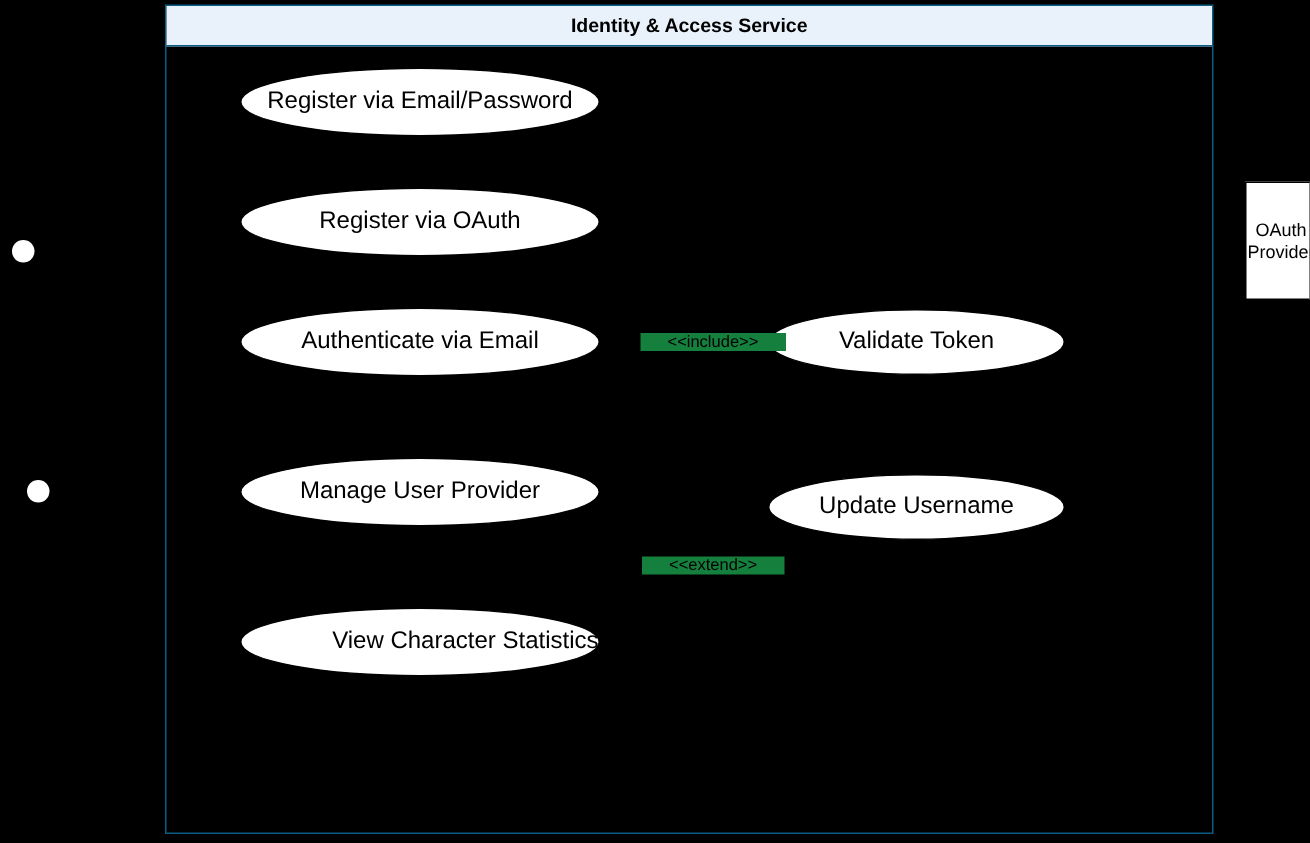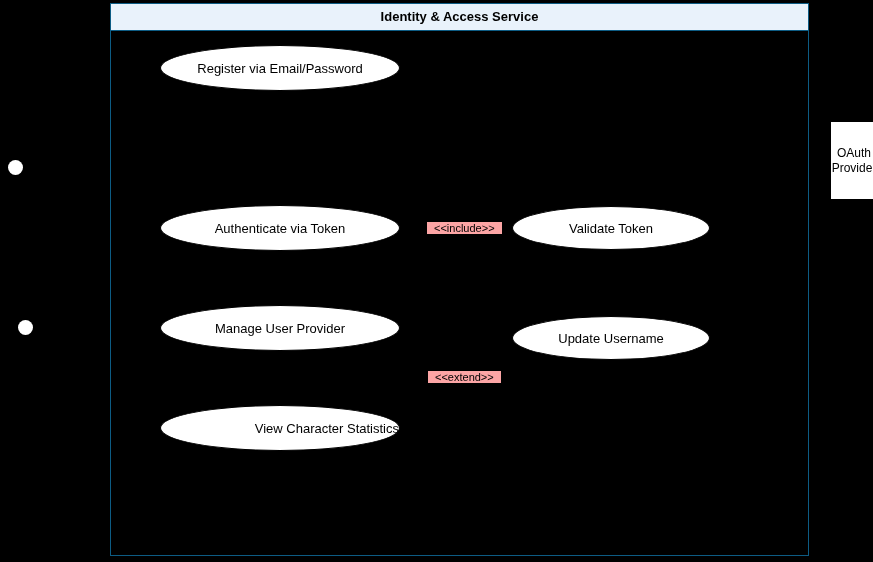--- a/index.html
+++ b/index.html
@@ -54,40 +54,40 @@
   .usecase {
     position: absolute;
     background: #ffffff;
     border: 1px solid #000000;
     border-radius: 50%;
     box-sizing: border-box;
     display: flex;
     align-items: center;
     justify-content: center;
     text-align: center;
-    font-size: 13px;
+    font-size: 16px;
     color: #000000;
   }
   .uc-left  { left: 160px; width: 240px; height: 46px; }
   .uc-right { left: 512px; width: 198px; height: 44px; }
   .uc1 { top: 45px; }
   .uc2 { top: 125px; }
   .uc3 { top: 205px; }
   .uc4 { top: 305px; }
   .uc5 { top: 405px; justify-content: flex-end; }
   .uc6 { top: 206px; }
   .uc7 { top: 316px; }
   
   .rel-label {
     position: absolute;
-    background: #fca5a5;
+    background: #15803d;
     color: #000000;
     font-size: 11px;
     line-height: 12px;
-    padding: 0 7px;
+    padding: 0 18px;
     white-space: nowrap;
   }
   .rel-include { left: 427px; top: 222px; }
   .rel-extend  { left: 428px; top: 327px; margin-top: 44px; }
   
   .external-box {
     position: absolute;
     left: 830px; top: 121px;
     width: 48px; height: 79px;
     background: #ffffff;
@@ -110,22 +110,25 @@
   <div class="frame">
     <div class="frame-title">Identity &amp; Access Service</div>
   </div>
 
   <div class="actor-head actor1"></div>
   <div class="actor-head actor2"></div>
 
   <div class="usecase uc-left uc1">
     <span>Register via Email/Password</span>
   </div>
+  <div class="usecase uc-left uc2">
+    <span>Register via OAuth</span>
+  </div>
   <div class="usecase uc-left uc3">
-    <span>Authenticate via Token</span>
+    <span>Authenticate via Email</span>
   </div>
   <div class="usecase uc-left uc4">
     <span>Manage User Provider</span>
   </div>
   <div class="usecase uc-left uc5">
     <span>View Character Statistics</span>
   </div>
   <div class="usecase uc-right uc6">
     <span>Validate Token</span>
   </div>

